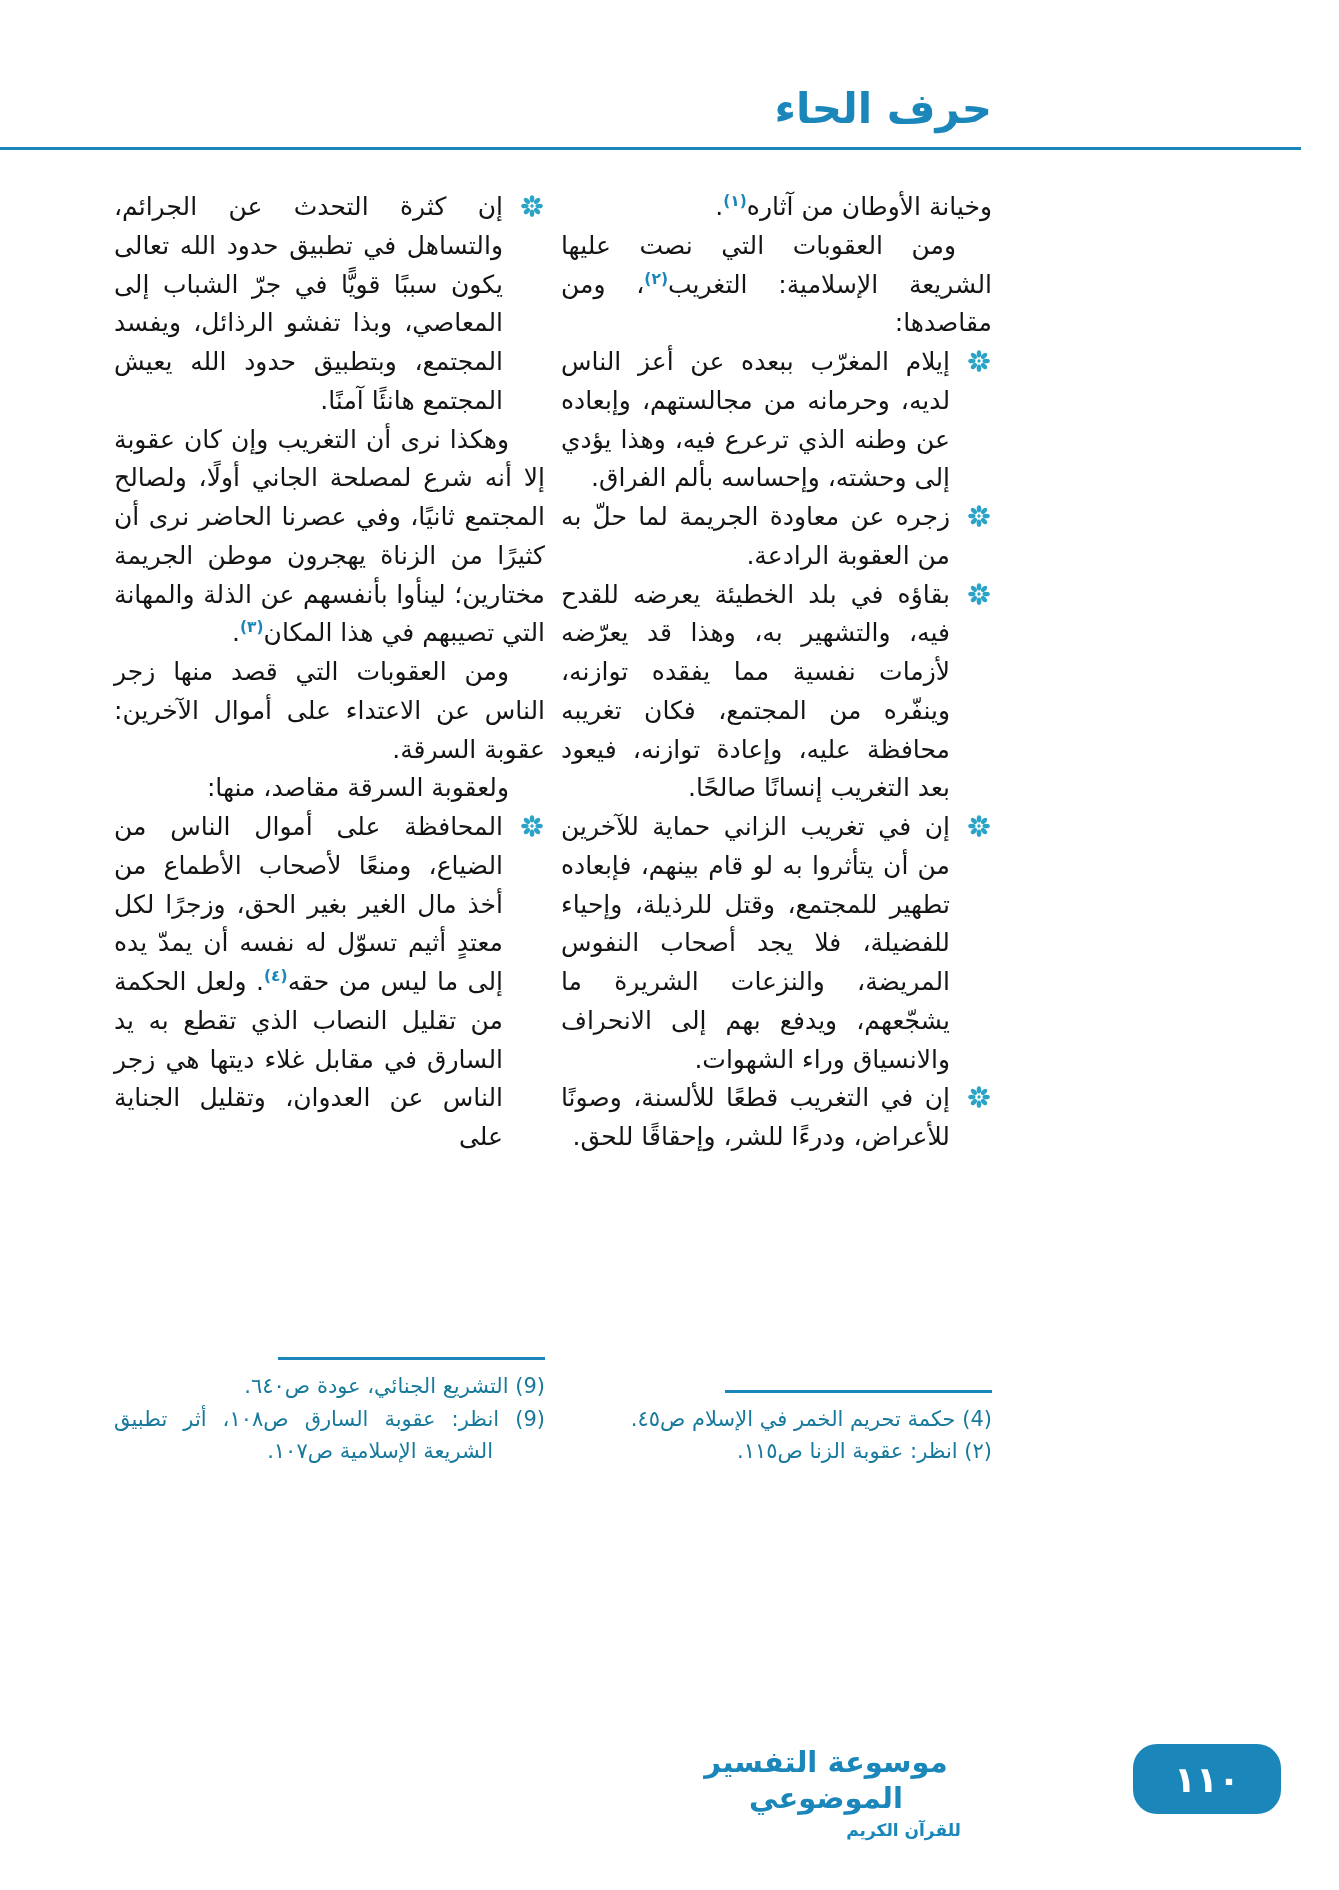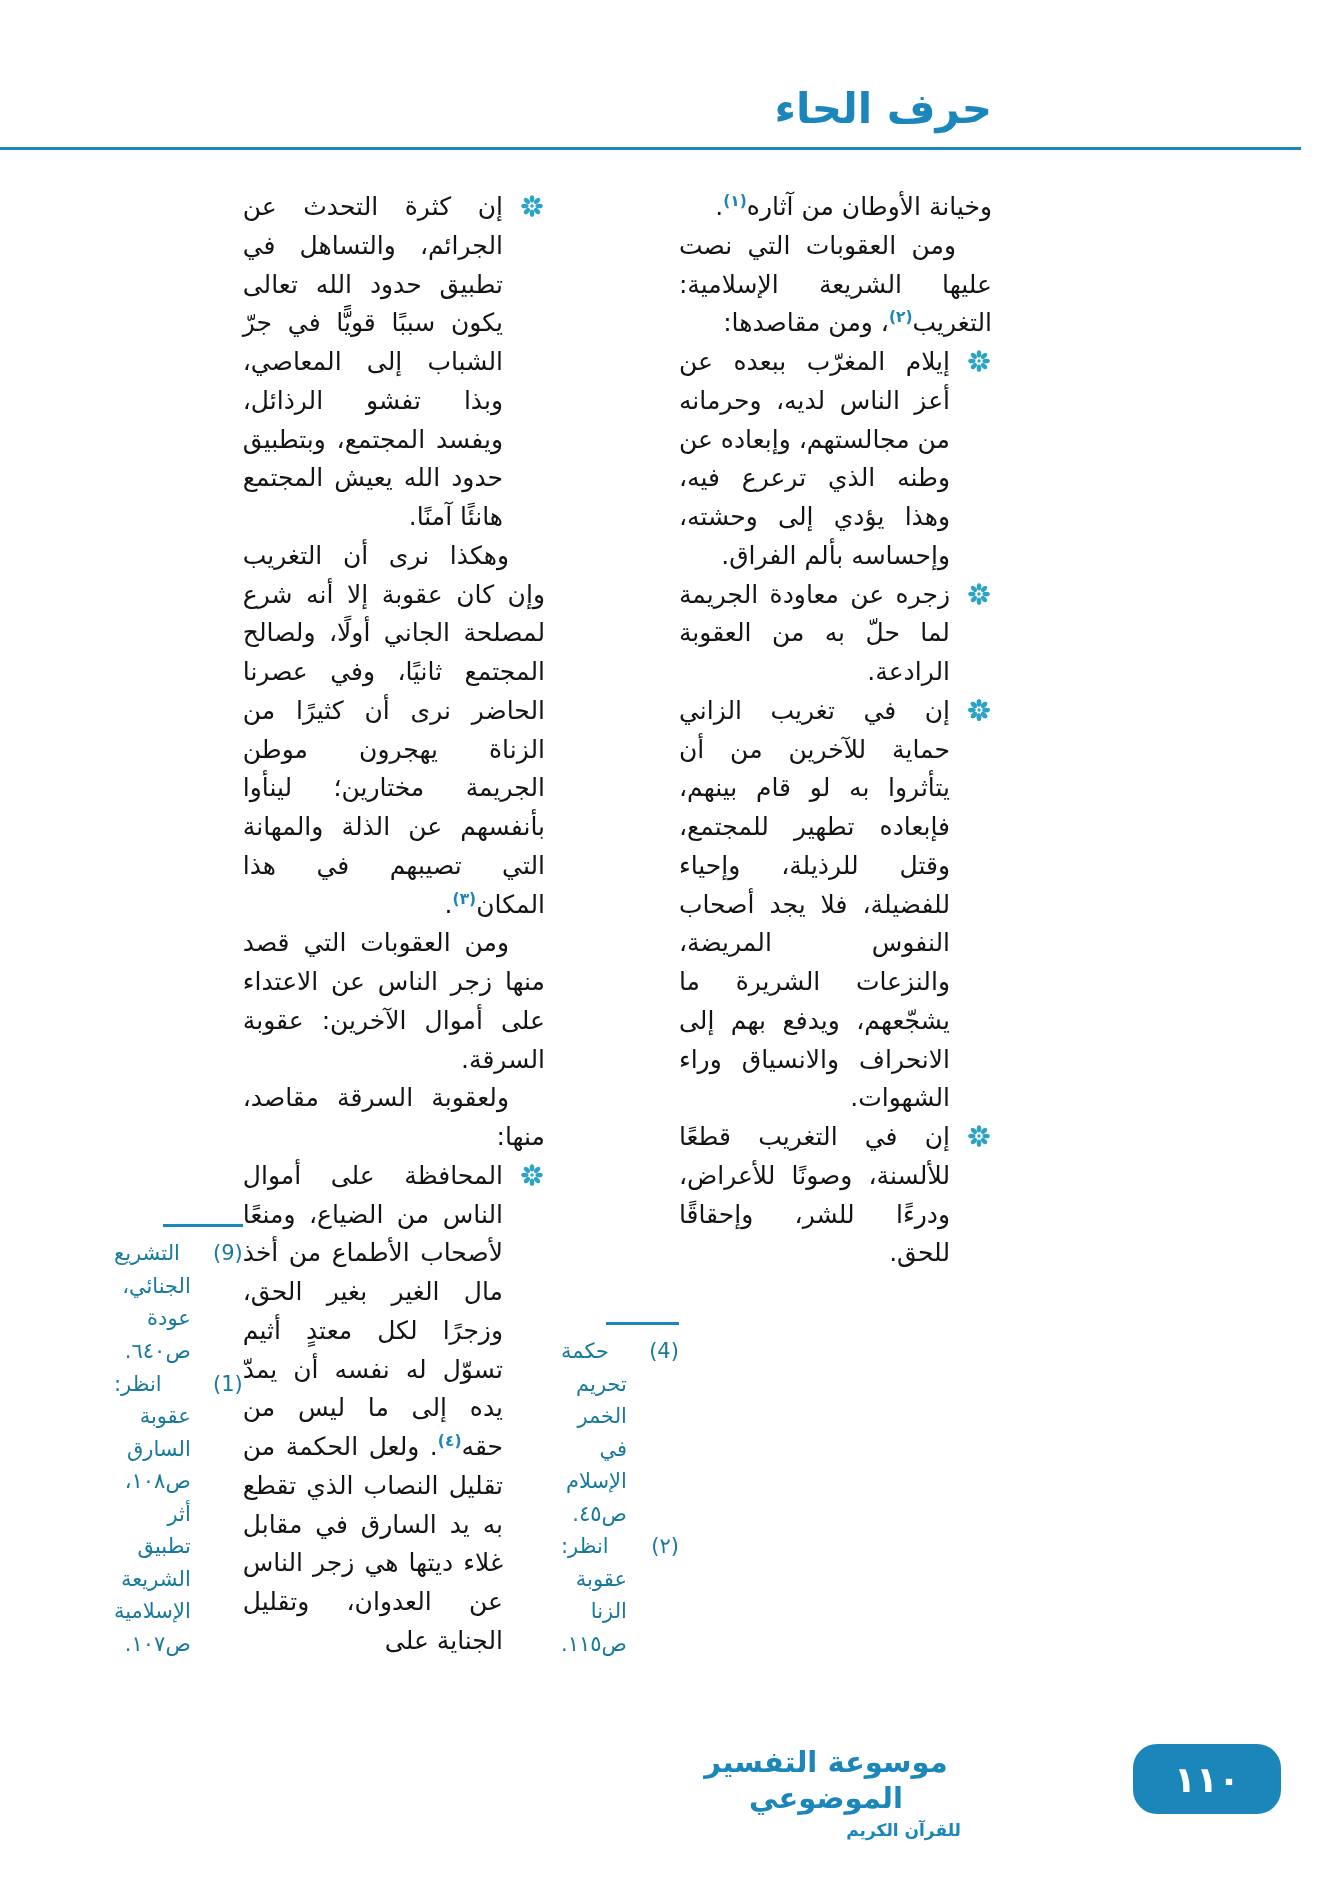--- a/index.html
+++ b/index.html
@@ -29,21 +29,21 @@
   }
   
   .content{
     position:absolute;top:188px;right:309px;
     width:878px;
     direction:rtl;
     display:flex;gap:16px;
   }
   .col{
     width:431px;flex:0 0 431px;
-    display:flex;flex-direction:row;
+    display:flex;flex-direction:column;
     min-height:1280px;
   }
   .para{
     margin:0;
     font-size:25px;line-height:1.55;
     text-align:justify;
     position:relative;
   }
   .para.plain.indent{text-indent:36px;}
   .para.bullet{padding-right:42px;}
@@ -148,21 +148,21 @@
                   <g transform="rotate(45 12 12)">
                     <ellipse cx="12" cy="4.2" rx="2.5" ry="4"></ellipse>
                     <ellipse cx="12" cy="19.8" rx="2.5" ry="4"></ellipse>
                     <ellipse cx="4.2" cy="12" rx="4" ry="2.5"></ellipse>
                     <ellipse cx="19.8" cy="12" rx="4" ry="2.5"></ellipse>
                   </g>
                 </g>
                 <circle cx="12" cy="12" r="3.2" fill="#ffffff"></circle>
                 <circle cx="12" cy="12" r="1.8" fill="currentColor"></circle>
               </svg>
-            </span></div>
+            </span><span class="para-text">بقاؤه في بلد الخطيئة يعرضه للقدح فيه، والتشهير به، وهذا قد يعرّضه لأزمات نفسية مما يفقده توازنه، وينفّره من المجتمع، فكان تغريبه محافظة عليه، وإعادة توازنه، فيعود بعد التغريب إنسانًا صالحًا.</span></div>
           <div class="para bullet"><span class="bullet-icon">
               <svg viewBox="0 0 24 24" width="22" height="22">
                 <g fill="currentColor">
                   <ellipse cx="12" cy="4.2" rx="2.5" ry="4"></ellipse>
                   <ellipse cx="12" cy="19.8" rx="2.5" ry="4"></ellipse>
                   <ellipse cx="4.2" cy="12" rx="4" ry="2.5"></ellipse>
                   <ellipse cx="19.8" cy="12" rx="4" ry="2.5"></ellipse>
                   <g transform="rotate(45 12 12)">
                     <ellipse cx="12" cy="4.2" rx="2.5" ry="4"></ellipse>
                     <ellipse cx="12" cy="19.8" rx="2.5" ry="4"></ellipse>
@@ -241,21 +241,21 @@
                 </g>
                 <circle cx="12" cy="12" r="3.2" fill="#ffffff"></circle>
                 <circle cx="12" cy="12" r="1.8" fill="currentColor"></circle>
               </svg>
             </span><span class="para-text">المحافظة على أموال الناس من الضياع، ومنعًا لأصحاب الأطماع من أخذ مال الغير بغير الحق، وزجرًا لكل معتدٍ أثيم تسوّل له نفسه أن يمدّ يده إلى ما ليس من حقه<sup class="fnref">(٤)</sup>. ولعل الحكمة من تقليل النصاب الذي تقطع به يد السارق في مقابل غلاء ديتها هي زجر الناس عن العدوان، وتقليل الجناية على</span></div>
         </div>
       <div class="footnotes">
         <div class="fn-rule"></div>
         <div class="fn-list">
             <div class="footnote">(9) التشريع الجنائي، عودة ص٦٤٠.</div>
-            <div class="footnote">(1) انظر: عقوبة السارق ص١٠٨، أثر تطبيق الشريعة الإسلامية ص١٠٧.</div>
+            <div class="footnote">(9) انظر: عقوبة السارق ص١٠٨، أثر تطبيق الشريعة الإسلامية ص١٠٧.</div>
           </div>
       </div>
     </section>
 
   </div>
 
   <div class="emblem">
     <div class="emblem-title">موسوعة التفسير الموضوعي</div>
     <div class="emblem-subtitle">للقرآن الكريم</div>
   </div>

